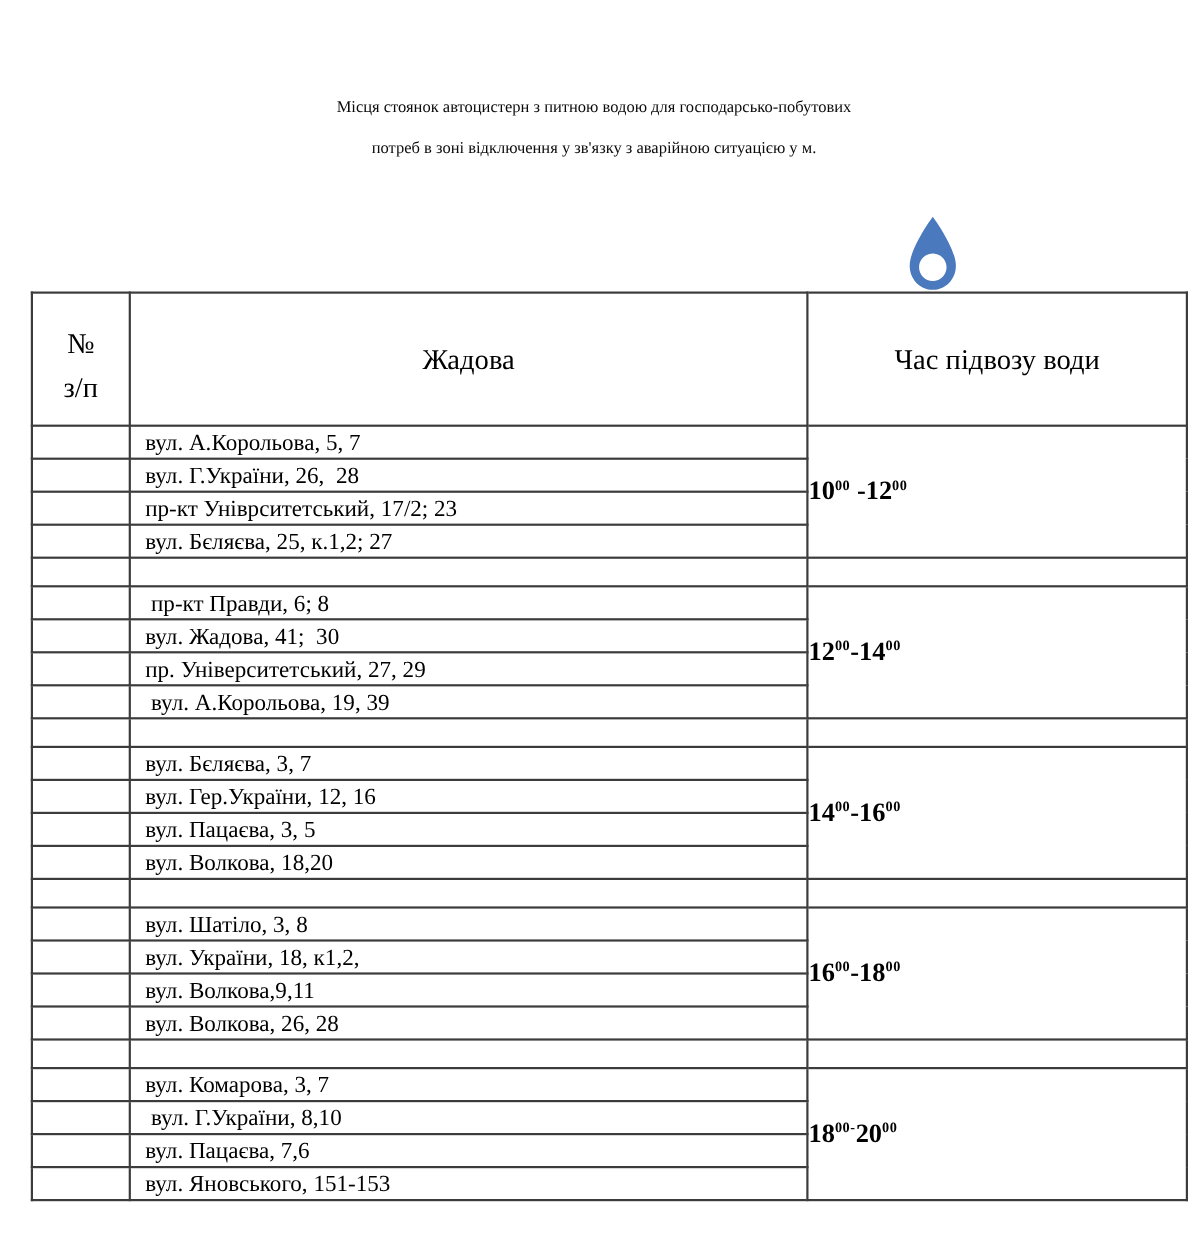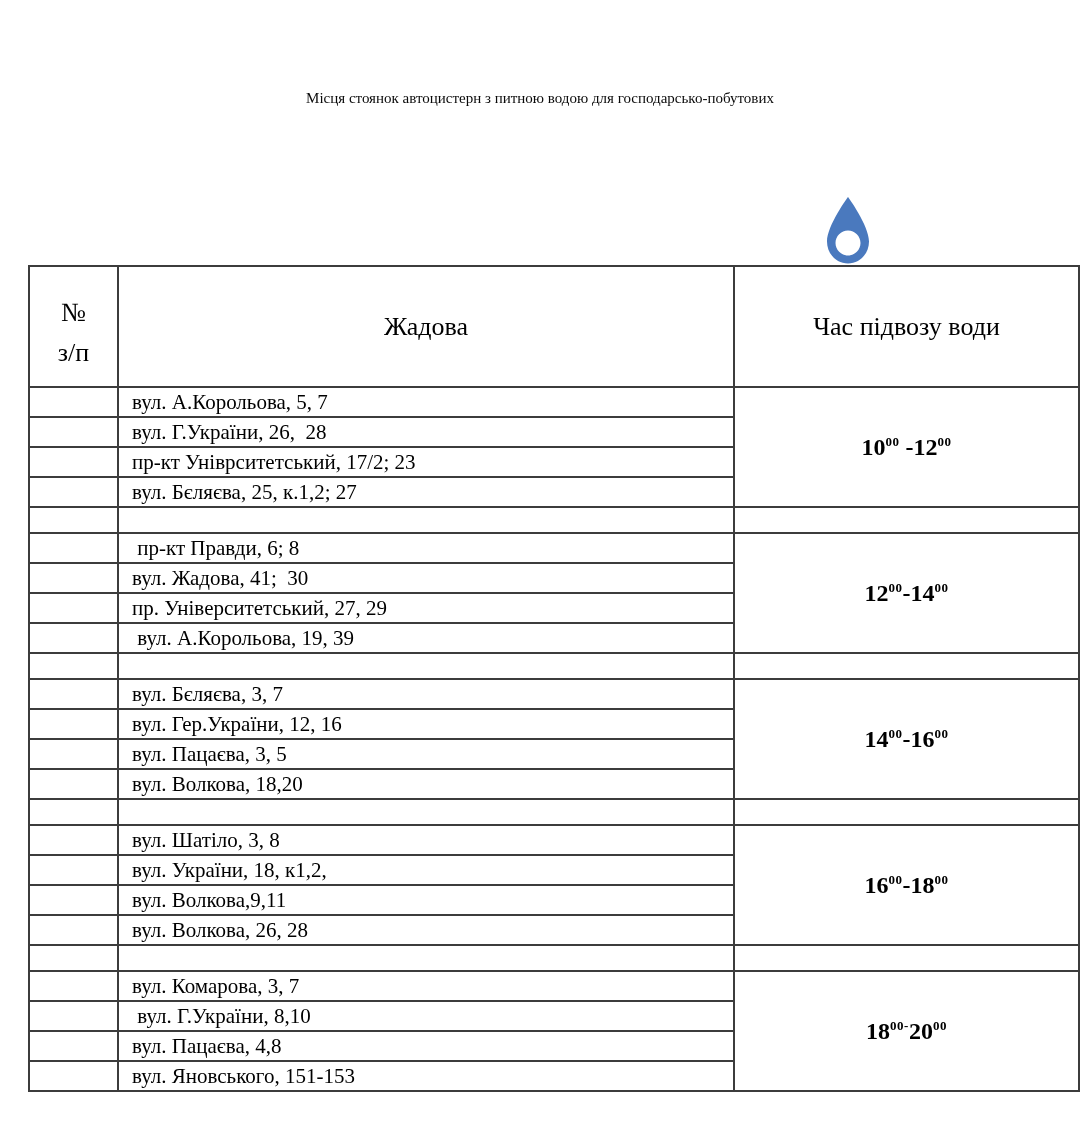--- a/index.html
+++ b/index.html
@@ -66,38 +66,39 @@
   th.h-num { vertical-align: top; padding-top: 12px; line-height: 40px; }
   tr.addr-row td { height: 30px; }
   tr.spacer-row td { height: 26px; }
   td.addr {
     font-size: 21px;
     padding-left: 13px;
     white-space: pre-wrap;
     text-align: left;
   }
   td.time {
-    text-align: center;
+    text-align: left;
     font-weight: 700;
     font-size: 24px;
     white-space: pre;
   }
   td.time sup {
     font-size: 13px;
     font-weight: 700;
     vertical-align: 9px;
     line-height: 0;
     letter-spacing: 0.5px;
   }
 </style>
 </head>
 <body>
 
 <div class="doc-title">
   <div class="line">Місця стоянок автоцистерн з питною водою для господарсько-побутових</div>
+  <div class="line">потреб в зоні відключення у зв'язку з аварійною ситуацією у м.</div>
 </div>
 
 <div class="drop-wrap">
   <svg viewBox="0 0 60 70" width="62" height="70">
     <path fill-rule="evenodd" fill="#4a79be" d="M30 1 C30 1 9 29.5 9 45.5 C9 57.7 18.4 67.5 30 67.5 C41.6 67.5 51 57.7 51 45.5 C51 29.5 30 1 30 1 Z
          M30 34.5 C36.9 34.5 42.5 40.1 42.5 47 C42.5 53.9 36.9 59.5 30 59.5 C23.1 59.5 17.5 53.9 17.5 47 C17.5 40.1 23.1 34.5 30 34.5 Z"></path>
   </svg>
 </div>
 
 <table class="schedule">
@@ -212,20 +213,20 @@
     <td class="num"></td>
     <td class="addr">вул. Комарова, 3, 7</td>
     <td class="time" rowspan="4"><span>18</span><sup>00-</sup><span></span><span>20</span><sup>00</sup></td>
   </tr>
   <tr class="addr-row">
     <td class="num"></td>
     <td class="addr"> вул. Г.України, 8,10</td>
   </tr>
   <tr class="addr-row">
     <td class="num"></td>
-    <td class="addr">вул. Пацаєва, 4,8</td>
+    <td class="addr">вул. Пацаєва, 7,6</td>
   </tr>
   <tr class="addr-row">
     <td class="num"></td>
     <td class="addr">вул. Яновського, 151-153</td>
   </tr>
 </tbody>
   </table>
 
 </body></html>

